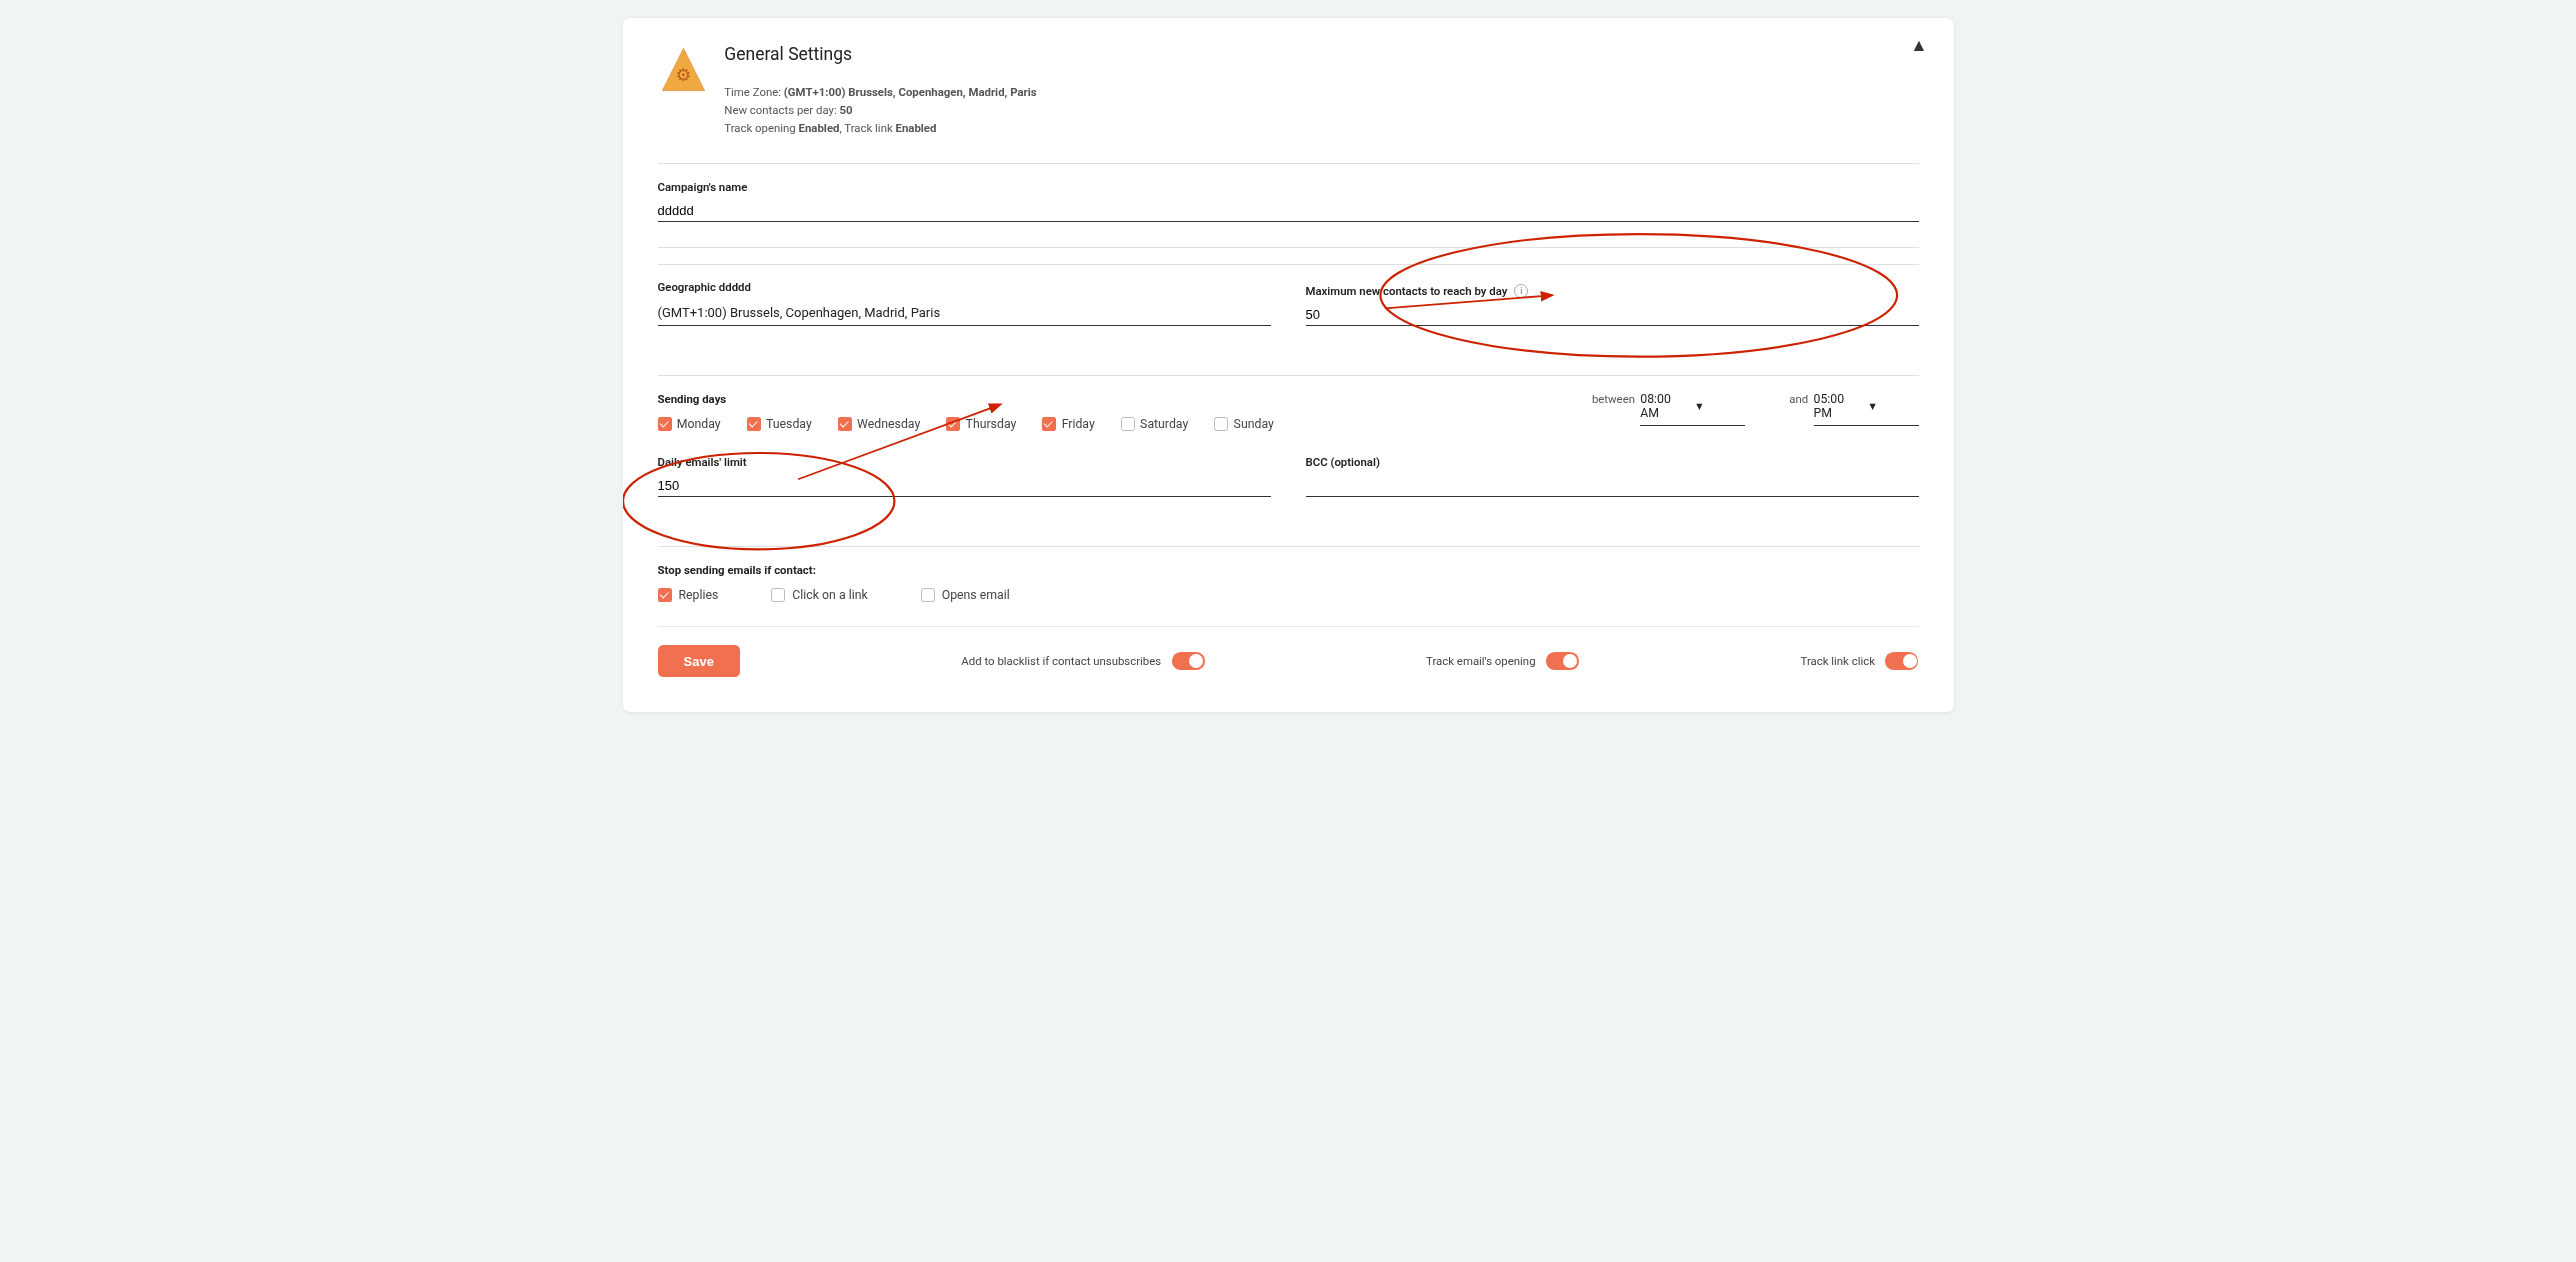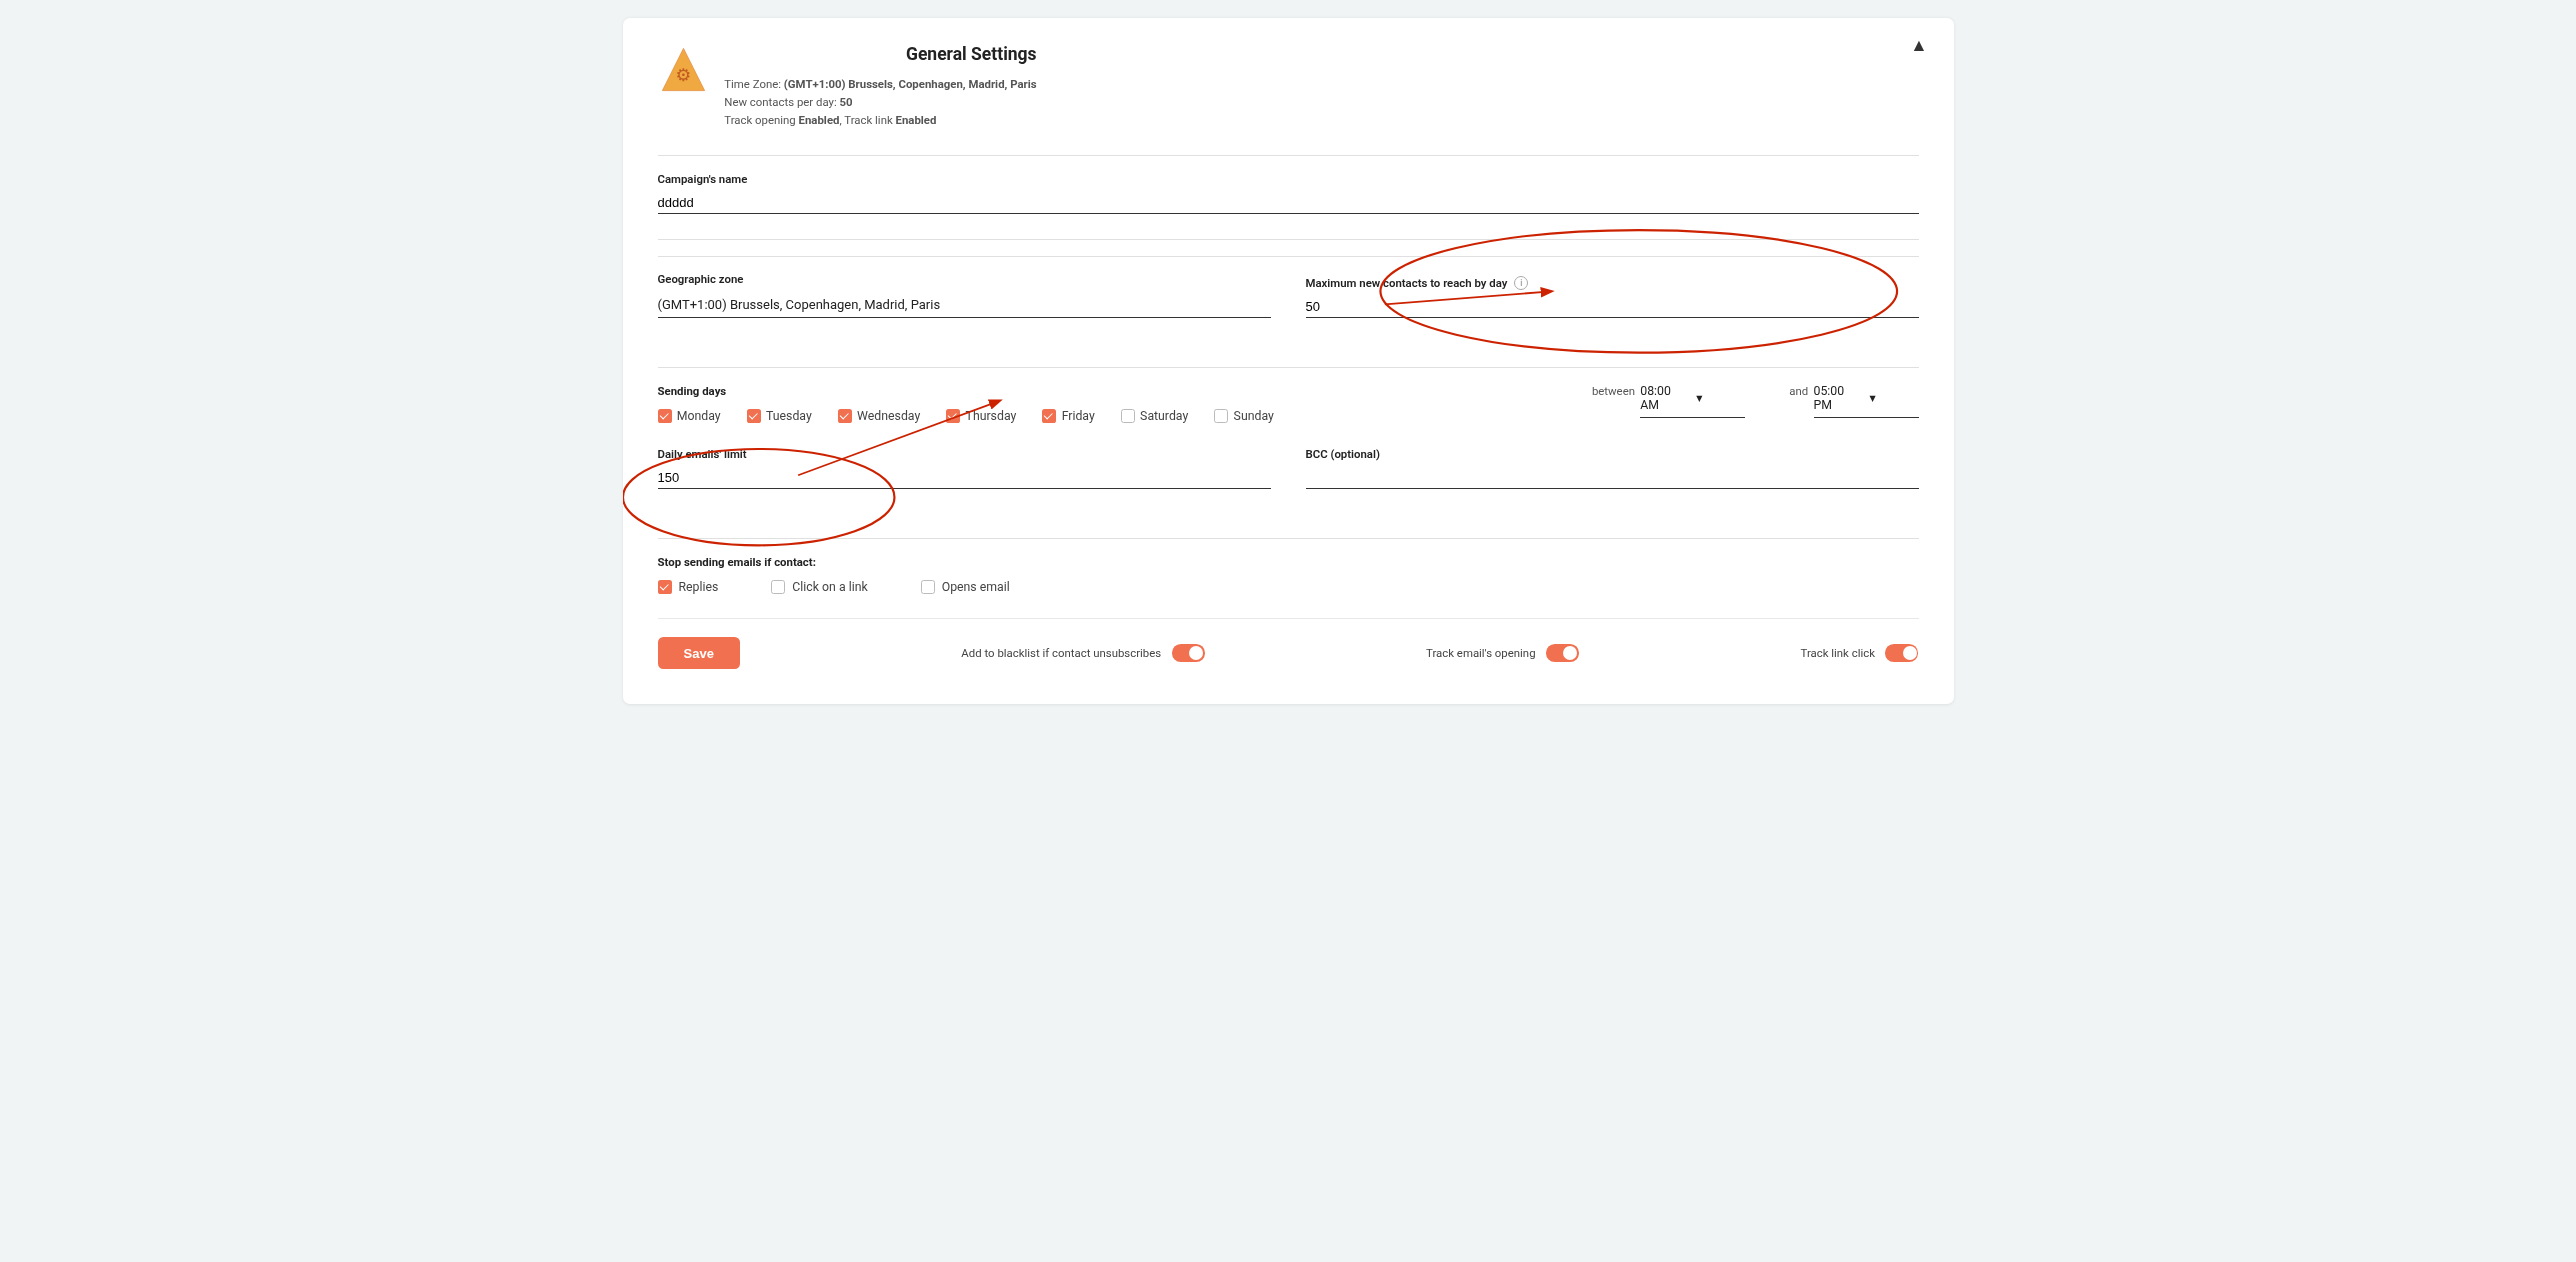--- a/index.html
+++ b/index.html
@@ -27,24 +27,23 @@
       gap: 15.8px;
       margin-bottom: 26px;
     }
     .logo-triangle {
       width: 51px;
       height: 51px;
       flex-shrink: 0;
     }
     .header-text h1 {
       font-size: 17.5px;
-      font-weight: 700;
-      color: #222;
-      margin-bottom: 11px;
-      text-align: right;
+      font-weight: 400;
+      color: #222;
+      margin-bottom: 19px;
     }
     .header-text p {
       font-size: 11.4px;
       color: #555;
       line-height: 1.6;
     }
     .collapse-btn {
       position: absolute;
       top: 17.5px;
       right: 26px;
@@ -299,21 +298,21 @@
   <div class="section">
     <div class="field-label">Campaign's name</div>
     <input class="input-line" type="text" value="ddddd" style="">
   </div>
 
   <hr class="divider">
   <hr class="divider" style="margin-top:3.5px;">
 
   <div class="two-col" style="margin-bottom: 24.5px;">
     <div class="section">
-      <div class="field-label">Geographic zone</div>
+      <div class="field-label">Geographic ddddd</div>
       <div class="field-value">(GMT+1:00) Brussels, Copenhagen, Madrid, Paris</div>
     </div>
     <div class="section max-contacts-field">
       <div class="max-contacts-label">
         <span>Maximum new contacts to reach by day</span>
         <span class="info-icon">i</span>
       </div>
       <input class="input-line" type="text" value="50" style="">
     </div>
   </div>

